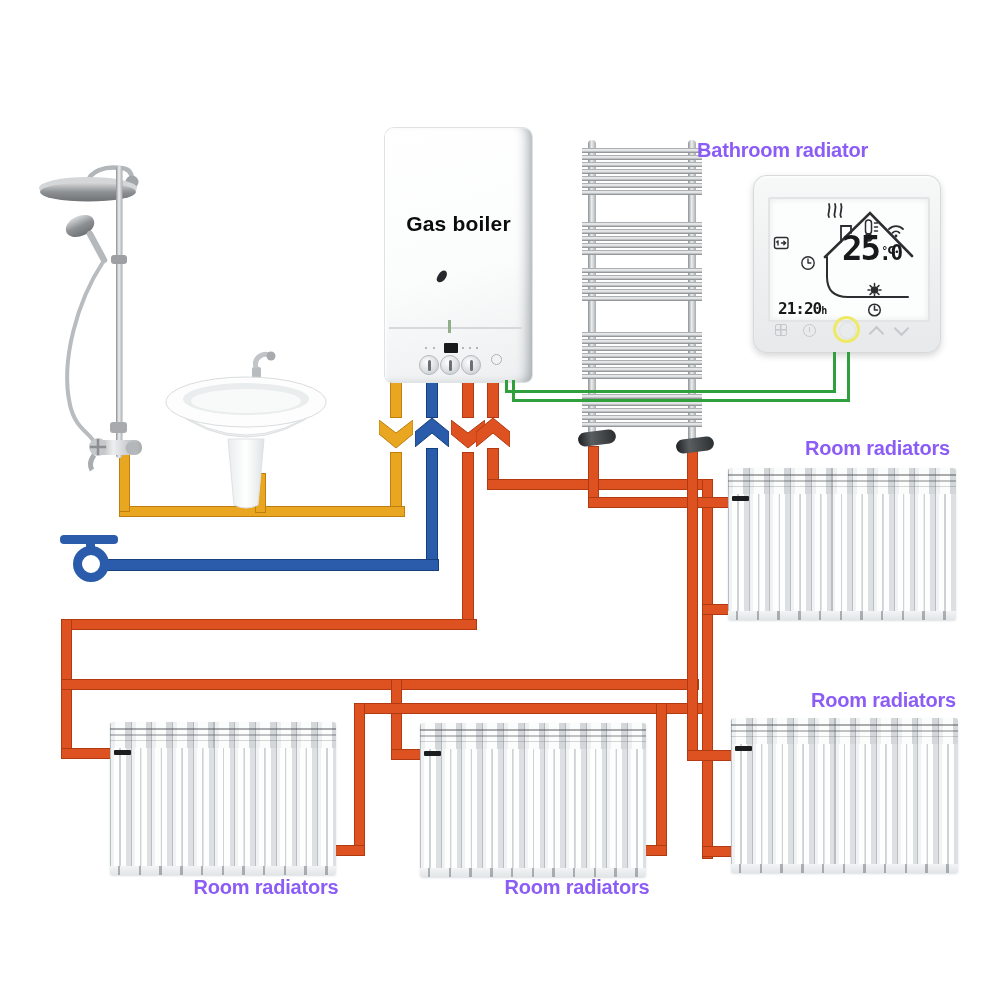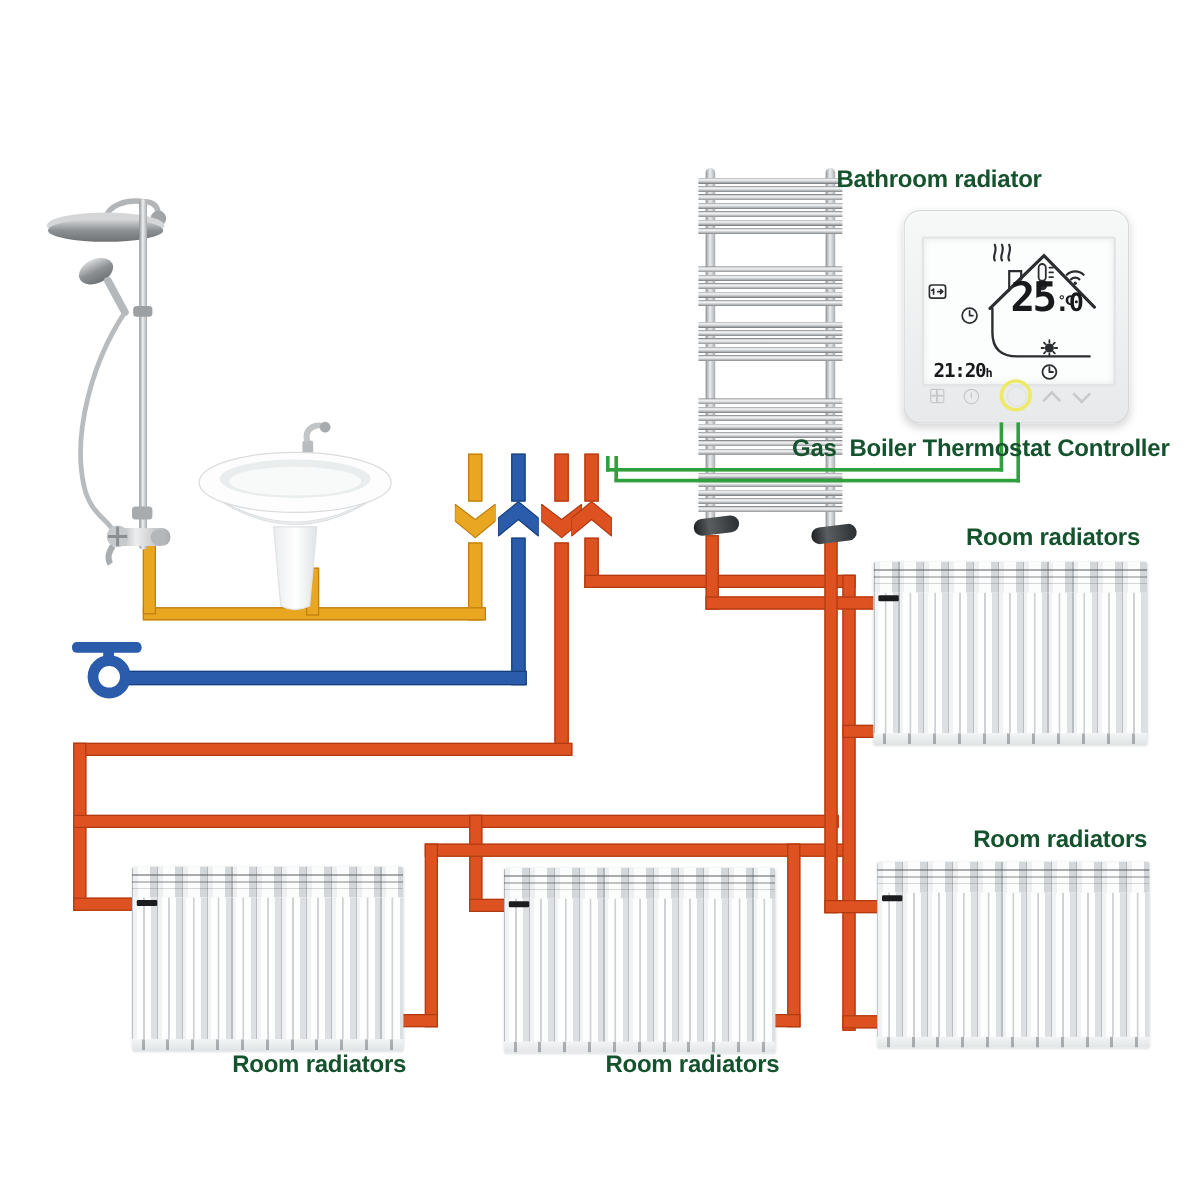--- a/index.html
+++ b/index.html
@@ -84,21 +84,21 @@
                linear-gradient(#c6c9cb,#c6c9cb) 0 50%/100% 1.6px no-repeat;}
   .tb-clock{left:50px;top:9px;width:13px;height:13px;border:1.6px solid #c6c9cb;border-radius:50%;box-sizing:border-box;}
   .tb-clock::after{content:"";position:absolute;left:4.5px;top:2px;width:1.6px;height:4.5px;background:#c6c9cb;}
   .tb-power{left:80px;top:1px;width:27px;height:27px;border:3.5px solid #eeea67;border-radius:50%;box-sizing:border-box;}
   .tb-power::after{content:"";position:absolute;left:2.5px;top:2.5px;width:15px;height:15px;border:1.5px solid #dfe2e3;
                    border-radius:50%;}
   .chev{width:11px;height:11px;border-top:2.6px solid #c6c9cb;border-right:2.6px solid #c6c9cb;box-sizing:border-box;}
   .tb-up{left:118px;top:13px;transform:rotate(-45deg);}
   .tb-down{left:143px;top:8px;transform:rotate(135deg);}
   
-  .lbl{position:absolute;z-index:5;font-weight:700;color:#14532d;font-size:20px;letter-spacing:-0.2px;white-space:pre;}
+  .lbl{position:absolute;z-index:5;font-weight:700;color:#8b5cf6;font-size:20px;letter-spacing:-0.2px;white-space:pre;}
   
   .fix{position:absolute;z-index:2;}
 </style>
 </head>
 <body>
 
 <div id="scene">
 
   <div class="p or" style="left:462px;top:378px;width:12px;height:40px"></div>
   <div class="p or" style="left:462px;top:452px;width:12px;height:178px"></div>
@@ -199,20 +199,36 @@
     <rect x="87" y="22" width="9" height="18" rx="2" fill="#b9bcbe"></rect>
     <path d="M91,23 C88,11 100,7 106,11" stroke="#c2c5c7" stroke-width="5" fill="none"></path>
     <circle cx="106" cy="11" r="4.5" fill="#a8abad"></circle>
     <path d="M4,62 Q81,118 158,62 Q120,92 81,92 Q42,92 4,62 Z" fill="#eef1f2" stroke="#dde0e2" stroke-width="1"></path>
     <ellipse cx="81" cy="57" rx="80" ry="25" fill="#fdfdfd" stroke="#d9dcde" stroke-width="1"></ellipse>
     <ellipse cx="81" cy="54" rx="63" ry="16" fill="#e9edee"></ellipse>
     <ellipse cx="81" cy="56" rx="55" ry="12" fill="#f8fafa"></ellipse>
     <path d="M63,94 L99,94 L93,160 Q81,166 69,160 Z" fill="url(#pedG)" stroke="#dfe2e4" stroke-width="1"></path>
   </svg>
 
+  <div class="boiler">
+    <div class="boiler-title">Gas boiler</div>
+    <div class="boiler-flame"></div>
+    <div class="boiler-line"></div>
+    <div class="boiler-led"></div>
+    <div class="boiler-display"></div>
+    <div class="bdot" style="left:40px"></div>
+    <div class="bdot" style="left:48px"></div>
+    <div class="bdot" style="left:77px"></div>
+    <div class="bdot" style="left:84px"></div>
+    <div class="bdot" style="left:91px"></div>
+    <div class="knob" style="left:34px"></div>
+    <div class="knob" style="left:55px"></div>
+    <div class="knob" style="left:76px"></div>
+    <div class="boiler-sidebtn"></div>
+  </div>
 
   <div class="towel">
     <div class="rail" style="left:6px"></div>
     <div class="rail" style="left:106px"></div>
     <div class="rungs" style="top:8px;height:47px"></div>
     <div class="rungs" style="top:82px;height:33px"></div>
     <div class="rungs" style="top:128px;height:33px"></div>
     <div class="rungs" style="top:192px;height:47px"></div>
     <div class="rungs" style="top:254px;height:33px"></div>
   </div>
@@ -292,19 +308,18 @@
     <div class="t-btnrow">
       <div class="tb tb-grid"></div>
       <div class="tb tb-clock"></div>
       <div class="tb tb-power"></div>
       <div class="tb chev tb-up"></div>
       <div class="tb chev tb-down"></div>
     </div>
   </div>
 
   <div class="lbl" style="left:697px;top:139px">Bathroom radiator</div>
-  <div class="lbl" style="left:660px;top:363px">Gas  Boiler Thermostat Controller</div>
   <div class="lbl" style="left:805px;top:437px">Room radiators</div>
   <div class="lbl" style="left:181px;top:876px;width:170px;text-align:center">Room radiators</div>
   <div class="lbl" style="left:492px;top:876px;width:170px;text-align:center">Room radiators</div>
   <div class="lbl" style="left:811px;top:689px">Room radiators</div>
 
 </div>
 
 </body></html>

